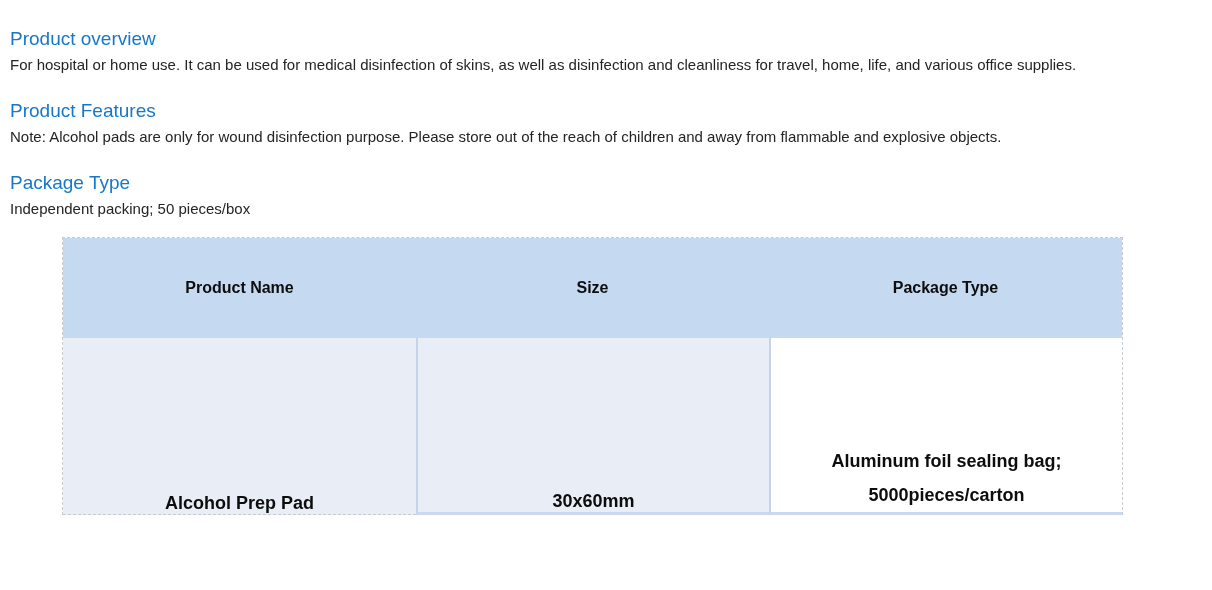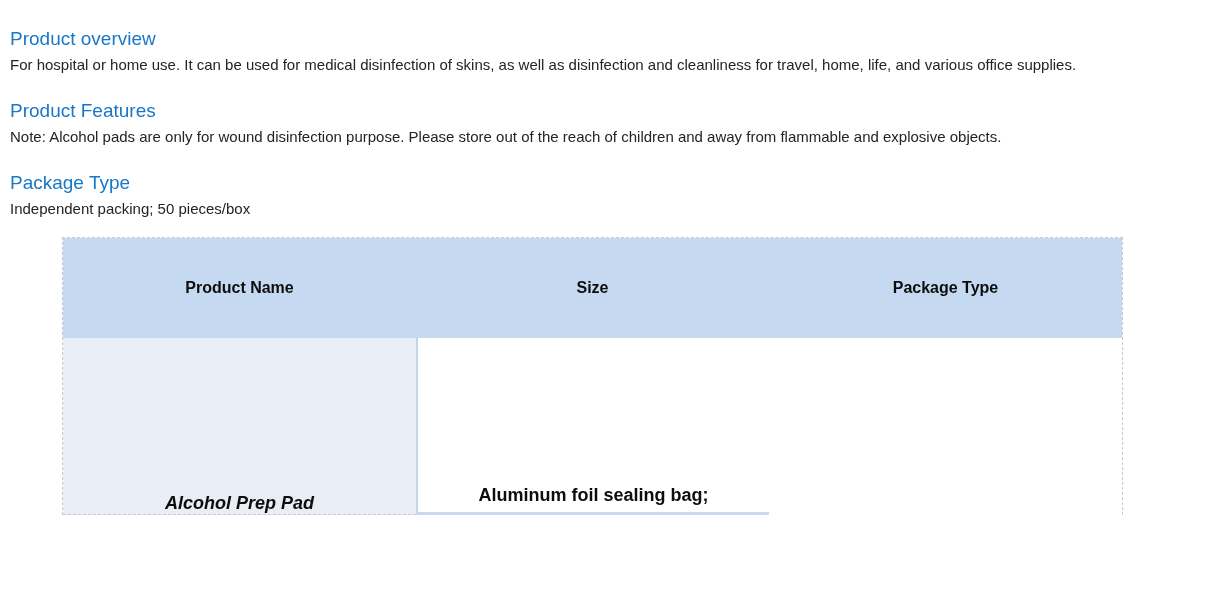--- a/index.html
+++ b/index.html
@@ -59,21 +59,20 @@
     align-items: center;
     justify-content: flex-end;
     font-size: 18px;
     font-weight: 700;
     color: #0d0d0d;
     text-align: center;
   }
   .cell-product {
     background: #e9edf5;
     border-bottom: 1px dashed #c7cbd0;
-    font-style: italic;
   }
   .cell-size {
     background: #e9edf5;
     border-left: 2px solid #c3d4ec;
     border-bottom: 3px solid #c9d9ef;
   }
   .cell-package {
     background: #ffffff;
     border-left: 2px solid #c3d4ec;
     border-bottom: 3px solid #c9d9ef;
@@ -107,19 +106,21 @@
   </section>
 
   <div class="ptable">
     <div class="thead">
       <div class="th">Product Name</div>
       <div class="th">Size</div>
       <div class="th">Package Type</div>
     </div>
     <div class="tbody">
       <div class="td cell-product">Alcohol Prep Pad</div>
+      <div class="td cell-size">30x60mm</div>
       <div class="td cell-package">
         <div>Aluminum foil sealing bag;</div>
+        <div>5000pieces/carton</div>
       </div>
     </div>
   </div>
 
 </main>
 
 </body></html>

